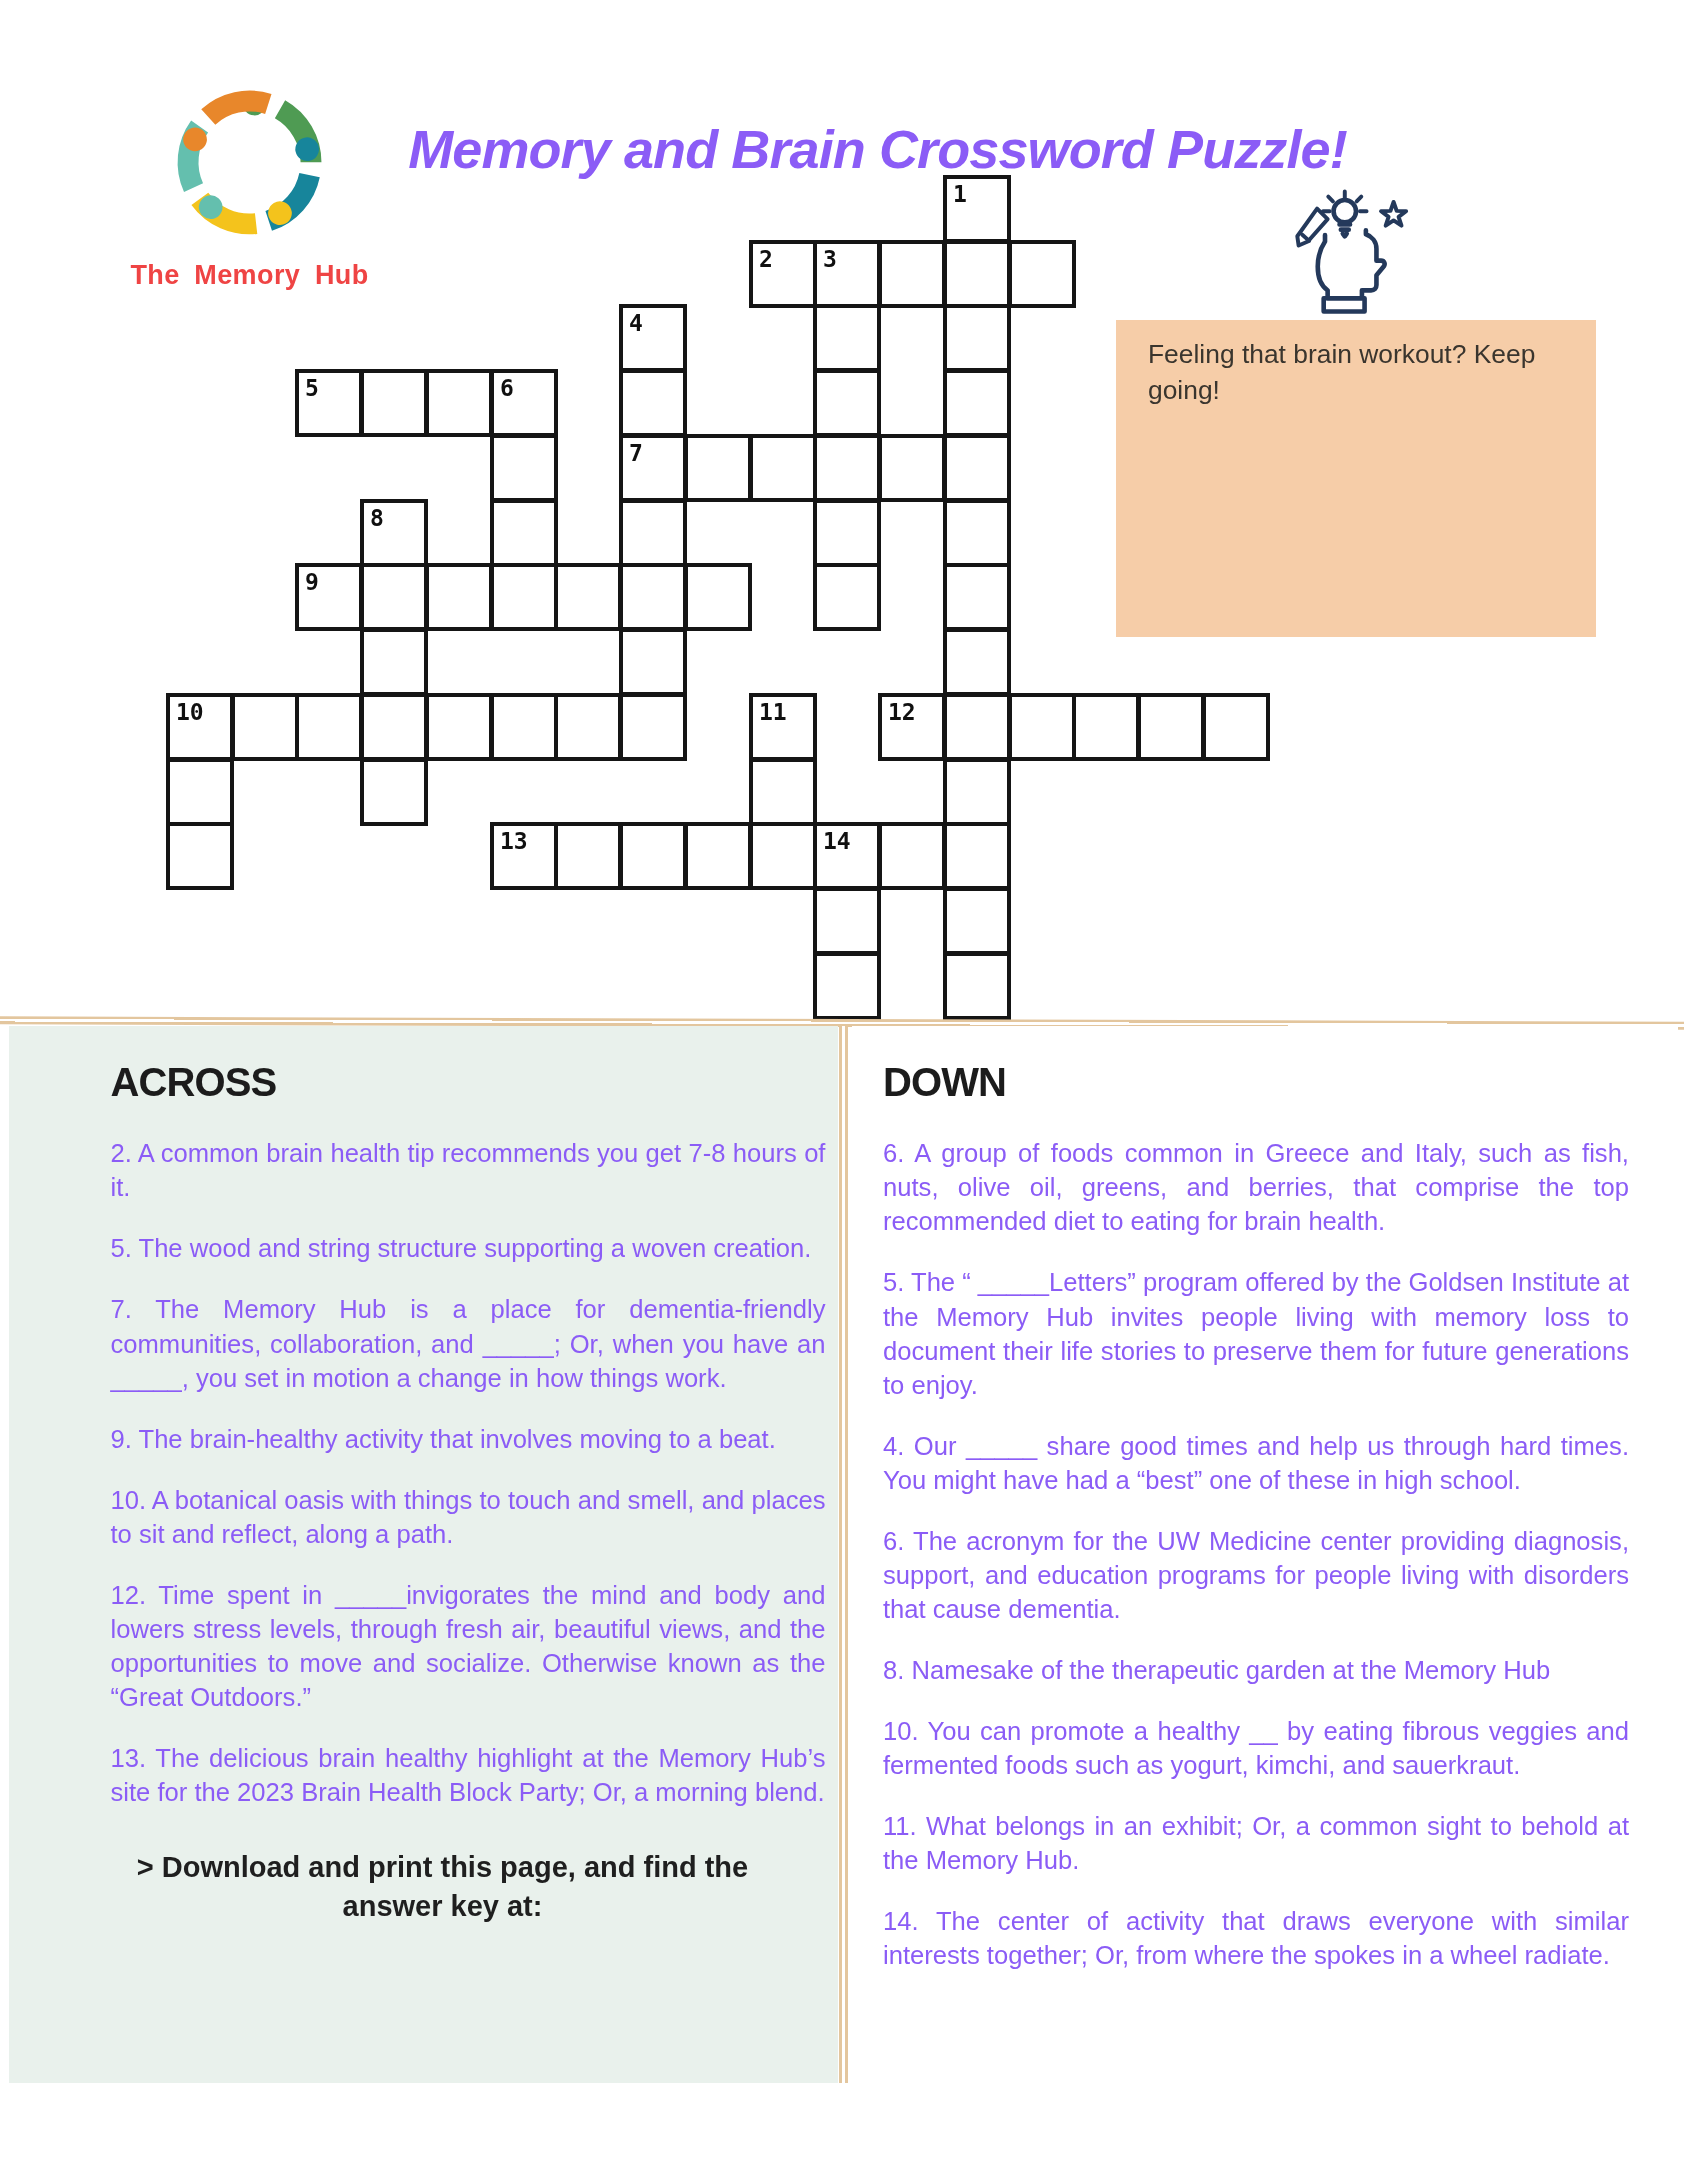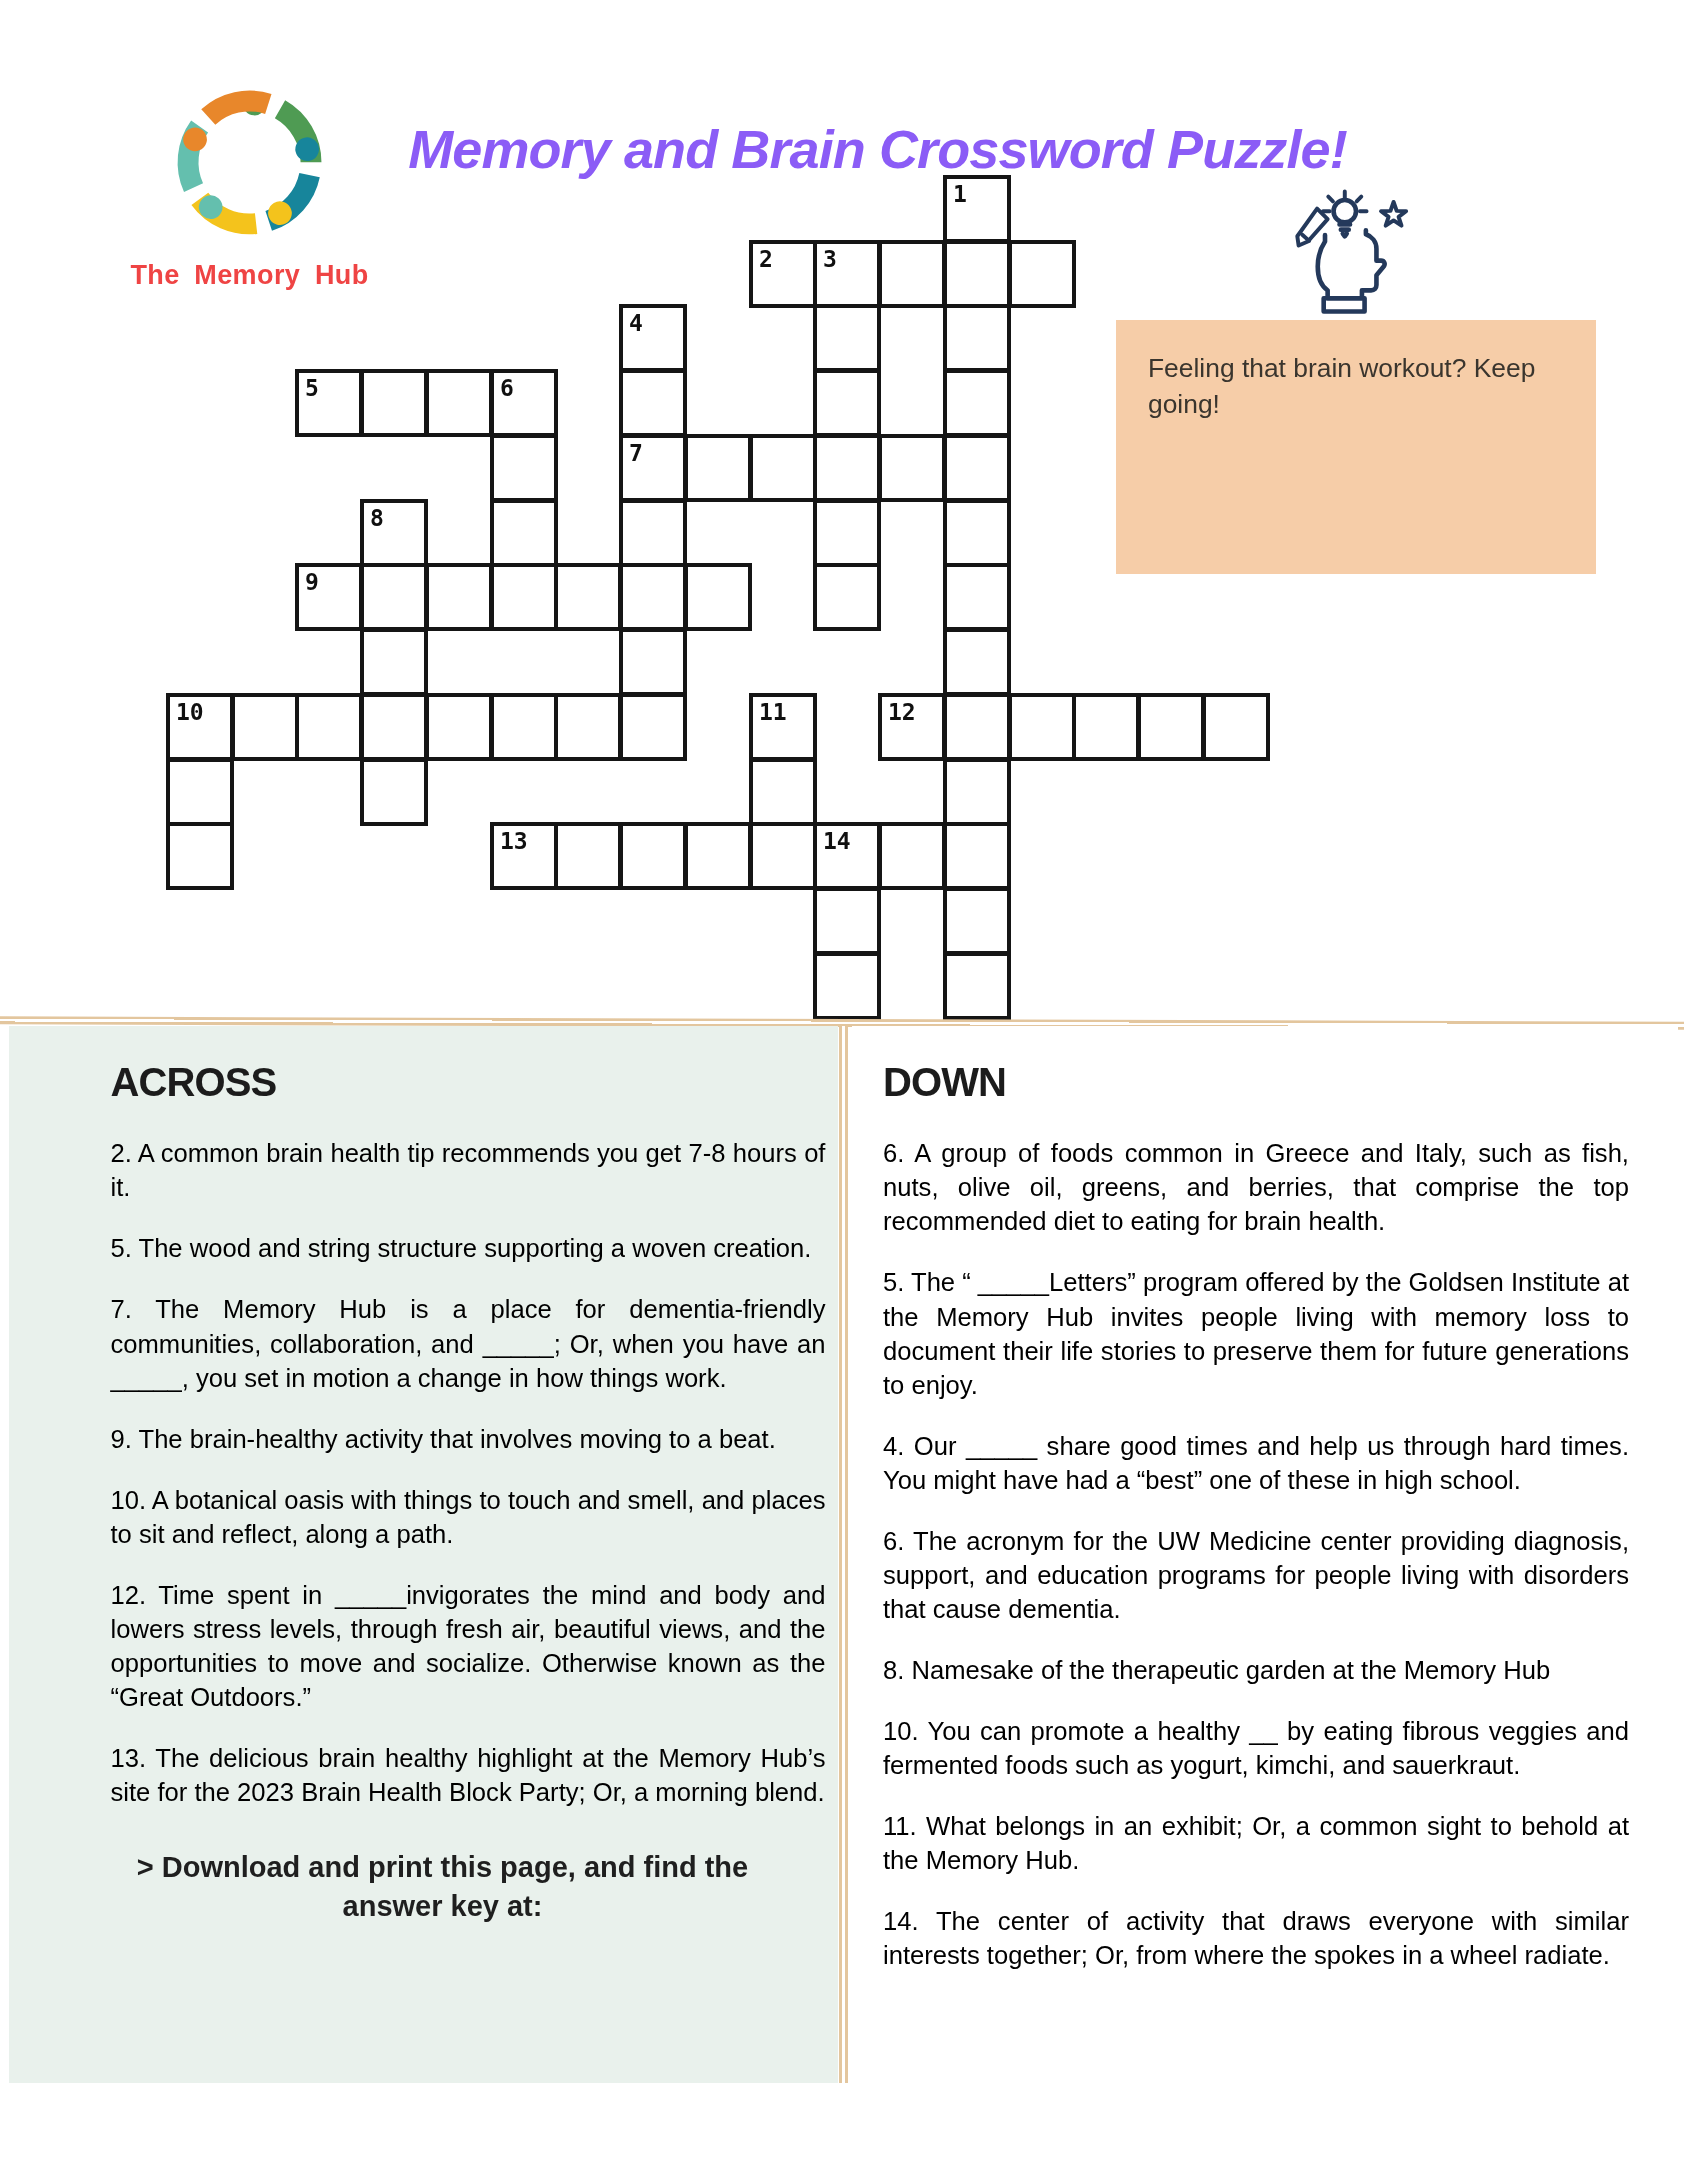--- a/index.html
+++ b/index.html
@@ -10,22 +10,22 @@
   .logo{position:absolute;left:109px;top:72px;width:281px;text-align:center;}
   .logo svg{width:223px;height:181px;display:block;margin:0 auto;}
   .logo-text{margin-top:6.8px;font-size:27px;font-weight:bold;color:#ef4444;
              letter-spacing:0.4px;word-spacing:6.8px;}
   .title{position:absolute;left:358px;top:82px;width:1039px;text-align:center;
          font-size:54px;font-weight:bold;font-style:italic;color:#8b5cf6;
          letter-spacing:-0.9px;}
 
   
   .brain-icon{position:absolute;left:1271px;top:169px;width:170px;height:153px;}
-  .callout{position:absolute;left:1116px;top:320px;width:480px;height:254px;
-           background:#F6CDA8;box-sizing:border-box;padding:31px 32px 0 32px;}
+  .callout{position:absolute;left:1116px;top:320px;width:480px;height:317px;
+           background:#F6CDA8;box-sizing:border-box;padding:17px 32px 0 32px;}
   .callout p{margin:0 0 24px 0;font-size:26.4px;line-height:1.36;color:#3A352E;}
 
   
   .grid{position:absolute;left:166px;top:175px;}
   .cell{position:absolute;width:68px;height:68px;box-sizing:border-box;
         border:4.3px solid #151515;background:#ffffff;}
   .cell .num{position:absolute;top:1.7px;left:6px;
              font-family:"DejaVu Sans Mono",monospace;font-weight:bold;
              font-size:23px;color:#101010;}
 
@@ -34,21 +34,21 @@
           background:linear-gradient(#E3C69E 0 2.6px,#ffffff 2.6px 5.1px,#E3C69E 5.1px 7.7px);
           transform:rotate(0.18deg);}
   .across-panel{position:absolute;left:8.5px;top:1026px;width:829px;height:1057px;
                 background:#E9F1EC;box-sizing:border-box;padding:31px 12px 0 102px;}
   .down-panel{position:absolute;left:852px;top:1026px;width:826px;height:1057px;
               background:#ffffff;box-sizing:border-box;padding:31px 49px 0 31px;}
   .rule-v{position:absolute;left:839px;top:1026px;width:8.5px;height:1057px;
           background:linear-gradient(90deg,#E3C69E 0 2.6px,#ffffff 2.6px 6px,#E3C69E 6px 8.5px);}
   .clue-header{margin:3.4px 0 31px 0;font-size:40px;font-weight:bold;color:#1C1C1C;
                letter-spacing:-0.9px;}
-  .clue{margin:0 0 27px 0;font-size:25.6px;line-height:1.33;color:#000000;
+  .clue{margin:0 0 27px 0;font-size:25.6px;line-height:1.33;color:#8b5cf6;
         text-align:justify;}
   .dl-note{margin:39px 51px 20.4px 0;font-size:29px;font-weight:bold;color:#1F1F1F;
            text-align:center;line-height:1.35;}
   .link-line{text-align:center;margin-right:51px;}
   .link{font-size:29px;font-weight:bold;color:#1D6FC0;text-decoration:underline;}
 </style>
 </head>
 <body>
 
 <div class="logo">

